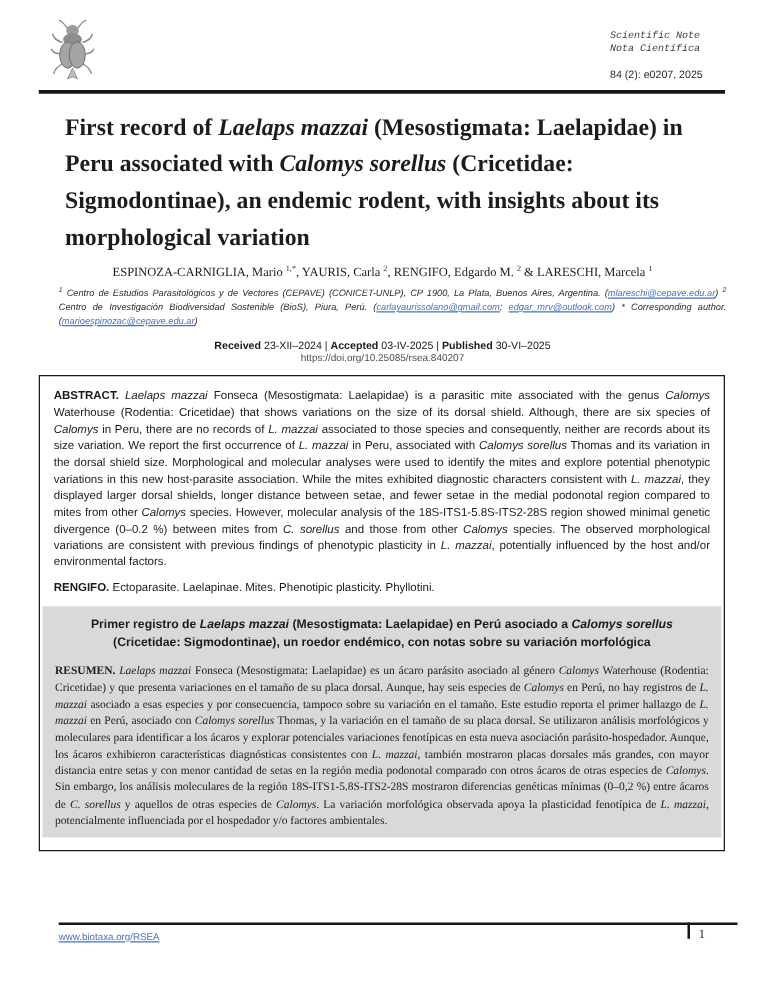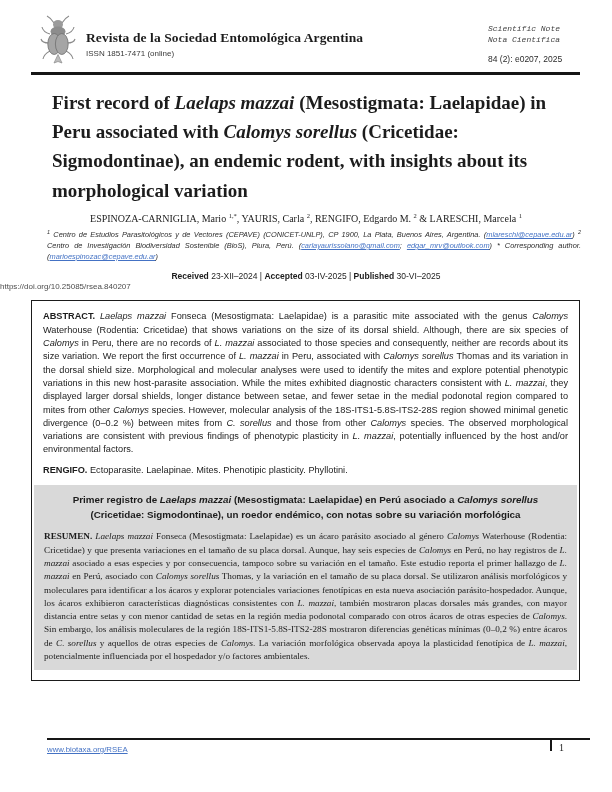--- a/index.html
+++ b/index.html
@@ -21,21 +21,21 @@
   .rule{height:2.5px; background:var(--rule); margin:4px 32px 0 31px;}
   
   .title{font-family:"Liberation Serif", serif; font-weight:700; font-size:19px;
          text-align:left; line-height:1.55; margin:13px 46px 0 52px;}
   .authors{font-family:"Liberation Serif", serif; font-size:10px; text-align:center; margin:8px 31px 0 31px;}
   .authors sup{font-size:6.5px;}
   .affils{font-size:7.4px; font-style:italic; color:#2d2d2d; text-align:justify;
           line-height:1.45; margin:6px 31px 0 47px;}
   .affils sup{font-size:5.5px;}
   .dates{font-size:8.5px; text-align:center; margin-top:9px;}
-  .doi{font-size:8px; color:#4d4d4d; text-align:left; margin-top:1px;}
+  .doi{font-size:8px; color:#4d4d4d; text-align:center; margin-top:1px;}
   
   .abs-box{margin:9px 32px 0 31px; border:1.6px solid #1b1b1b; padding:9px 11px 10px 11px;}
   .abs-par{font-size:9.2px; line-height:13.3px; text-align:justify;}
   .kw{font-size:9.2px; line-height:13.3px; margin-top:7px;}
   .gray-sec{background:var(--grayBox); margin:8px -9px 0 -9px; padding:8px 10px 7px 10px;}
   .es-title{font-weight:700; font-size:9.8px; line-height:1.5; text-align:center; margin:0 12px;}
   .es-par{font-size:9.2px; line-height:13.3px; text-align:justify; margin-top:8px;font-family:Liberation Serif, serif;}
   .es-kw{font-size:9.2px; line-height:13.3px; margin-top:7px;}
   
   .footer-rule{position:absolute; left:47px; right:22px; top:738px; height:2px; background:var(--rule);}
@@ -65,24 +65,20 @@
           <path d="M10 37 Q4 40 3 45"></path>
             <path d="M26 37 Q32 40 33 45"></path>
         </g>
         <ellipse cx="18" cy="10.5" rx="5" ry="4.5" fill="#9b9b9b"></ellipse>
         <ellipse cx="18" cy="17.5" rx="7.5" ry="5" fill="#8d8d8d"></ellipse>
         <ellipse cx="14.2" cy="30" rx="6.4" ry="10.5" fill="#a5a5a5" stroke="#6f6f6f" stroke-width="0.8"></ellipse>
         <ellipse cx="21.8" cy="30" rx="6.4" ry="10.5" fill="#a5a5a5" stroke="#6f6f6f" stroke-width="0.8"></ellipse>
         <path d="M18 40.5 L14 49 L18 47.5 L22 49 Z" fill="#bdbdbd" stroke="#8a8a8a" stroke-width="0.7"></path>
       </svg>
     </div>
-    <div class="masthead">
-      <div class="journal-title">Revista de la Sociedad Entomológica Argentina</div>
-      <div class="issn">ISSN 1851-7471 (online)</div>
-    </div>
     <div class="header-right">
       <div class="note-type">Scientific Note</div>
       <div class="note-type">Nota Científica</div>
       <div class="issue">84 (2): e0207, 2025</div>
     </div>
   </div>
   <div class="rule"></div>
 
   <div class="title"><span>First record of </span><span class="i">Laelaps mazzai</span><span> (Mesostigmata: Laelapidae) in Peru associated with </span><span class="i">Calomys sorellus</span><span> (Cricetidae: Sigmodontinae), an endemic rodent, with insights about its morphological variation</span></div>
   <div class="authors"><span>ESPINOZA-CARNIGLIA, Mario </span><sup>1,*</sup><span>, YAURIS, Carla </span><sup>2</sup><span>, RENGIFO, Edgardo M. </span><sup>2</sup><span> &amp; LARESCHI, Marcela </span><sup>1</sup></div>

